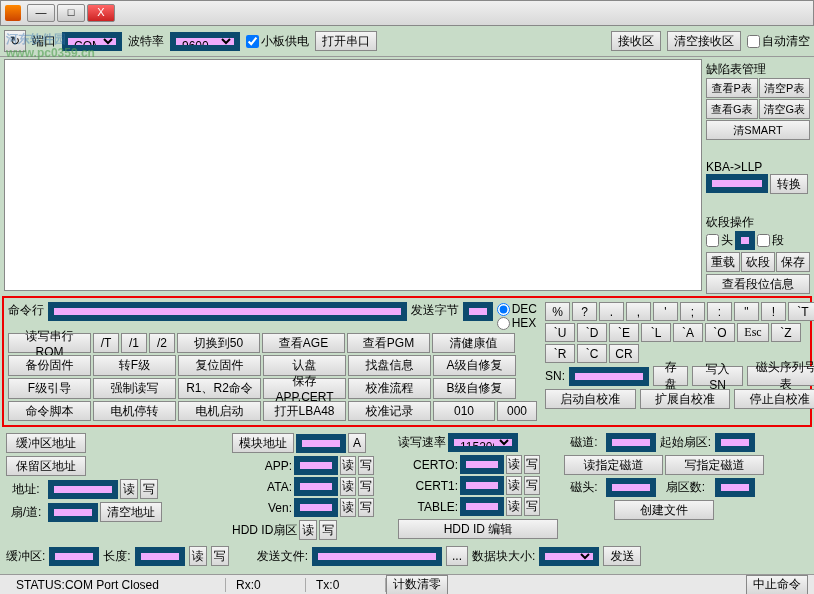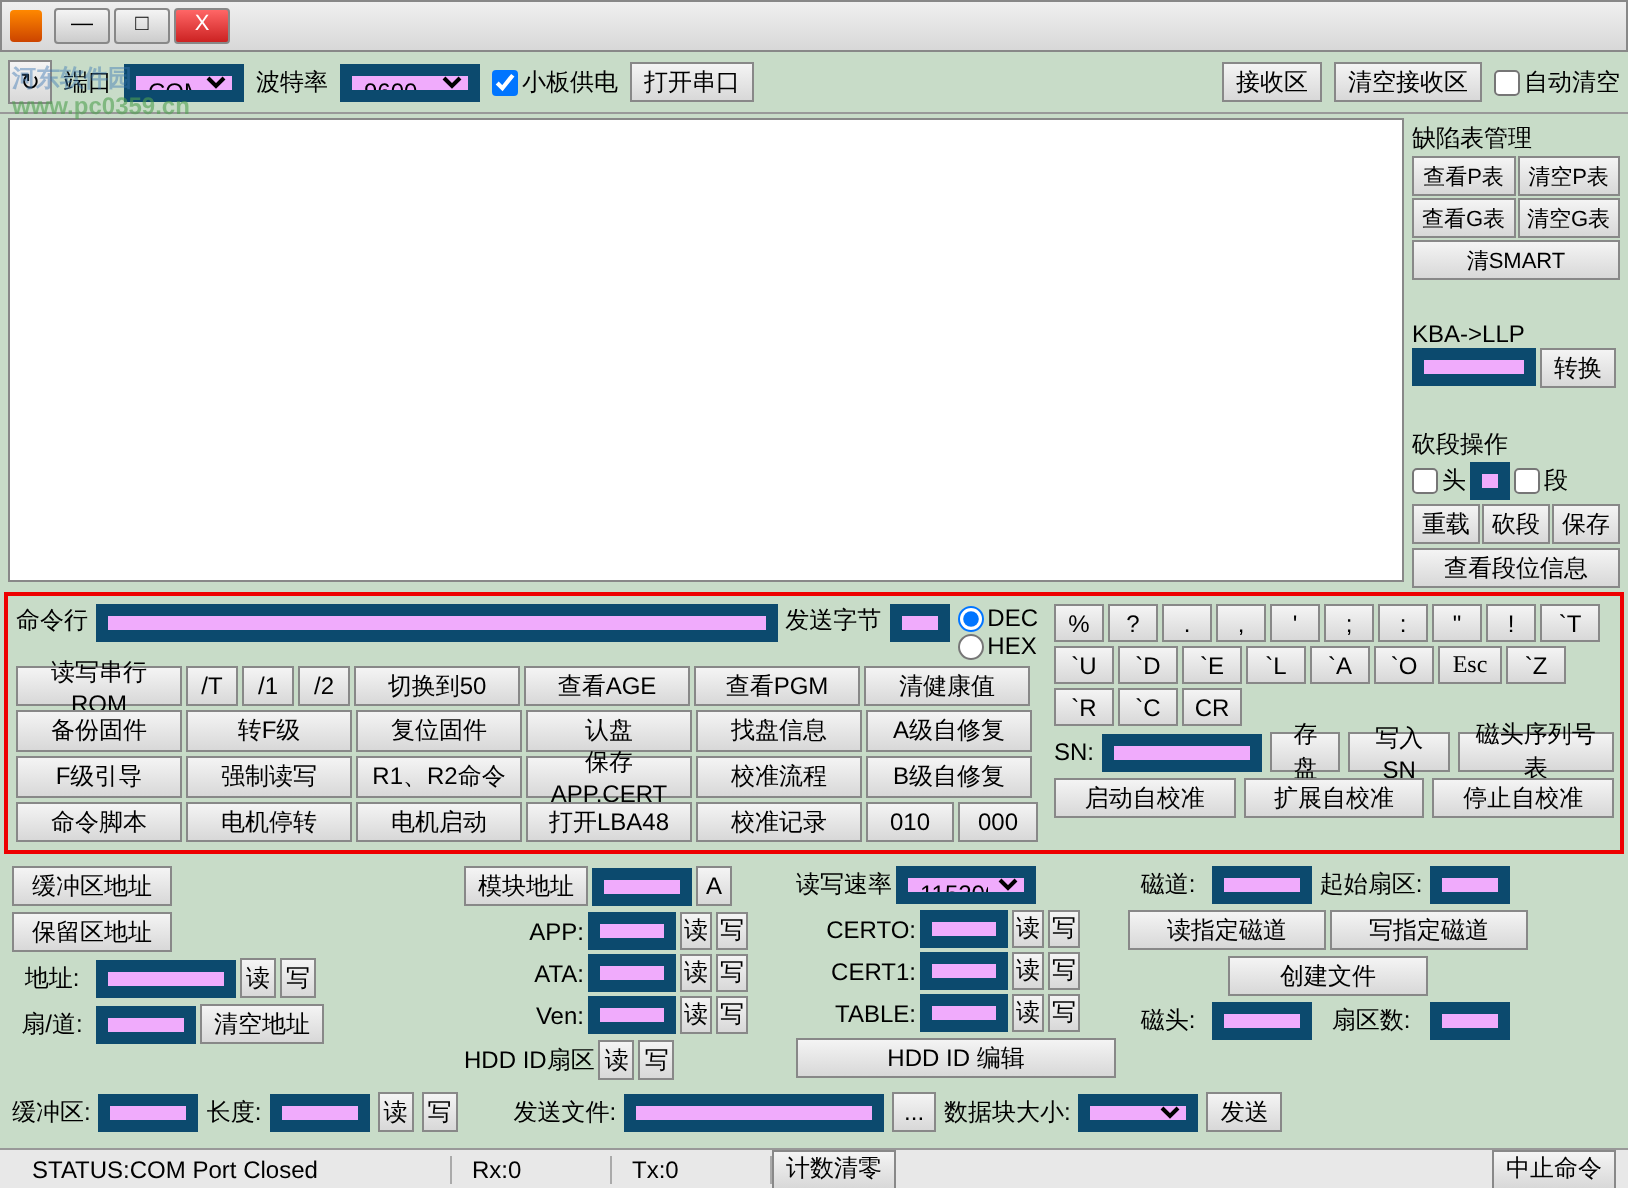--- a/index.html
+++ b/index.html
@@ -168,21 +168,21 @@
         <button class="btn">保存APP.CERT</button>
         <button class="btn">校准流程</button>
         <button class="btn">B级自修复</button>
       </div>
       <div style="display:flex;gap:2px;margin-top:2px">
         <button class="btn" style="width:83px">命令脚本</button>
         <button class="btn" style="width:83px">电机停转</button>
         <button class="btn" style="width:83px">电机启动</button>
         <button class="btn" style="width:83px">打开LBA48</button>
         <button class="btn" style="width:83px">校准记录</button>
-        <button class="btn" style="width:44px">010</button>
+        <button class="btn" style="width:62px">010</button>
         <button class="btn" style="width:40px">000</button>
       </div>
     </div>
     <div style="width:282px">
       <div class="charbtns">
         <button class="btn">%</button>
         <button class="btn">?</button>
         <button class="btn">.</button>
         <button class="btn">,</button>
         <button class="btn">'</button>
@@ -290,28 +290,28 @@
     <div class="fieldrow">
       <label style="width:40px">磁道:</label>
         <input type="text" style="width: 50px;">
       <label style="width:55px">起始扇区:</label>
         <input type="text" style="width: 40px;">
     </div>
     <div class="fieldrow">
       <button class="btn" style="flex:1">读指定磁道</button>
       <button class="btn" style="flex:1">写指定磁道</button>
     </div>
-    <div class="fieldrow" style="justify-content:center">
-      <button class="btn" style="width:100px">创建文件</button>
-    </div>
     <div class="fieldrow">
       <label style="width:40px">磁头:</label>
         <input type="text" style="width: 50px;">
       <label style="width:55px">扇区数:</label>
         <input type="text" style="width: 40px;">
+    </div>
+    <div class="fieldrow" style="justify-content:center">
+      <button class="btn" style="width:100px">创建文件</button>
     </div>
   </div>
 </div>
 
 <div class="row" style="padding:2px 6px">
   <label>缓冲区:</label>
     <input type="text" style="width: 50px;">
   <label>长度:</label>
     <input type="text" style="width: 50px;">
   <button class="btn" style="width:18px;padding:0">读</button>

